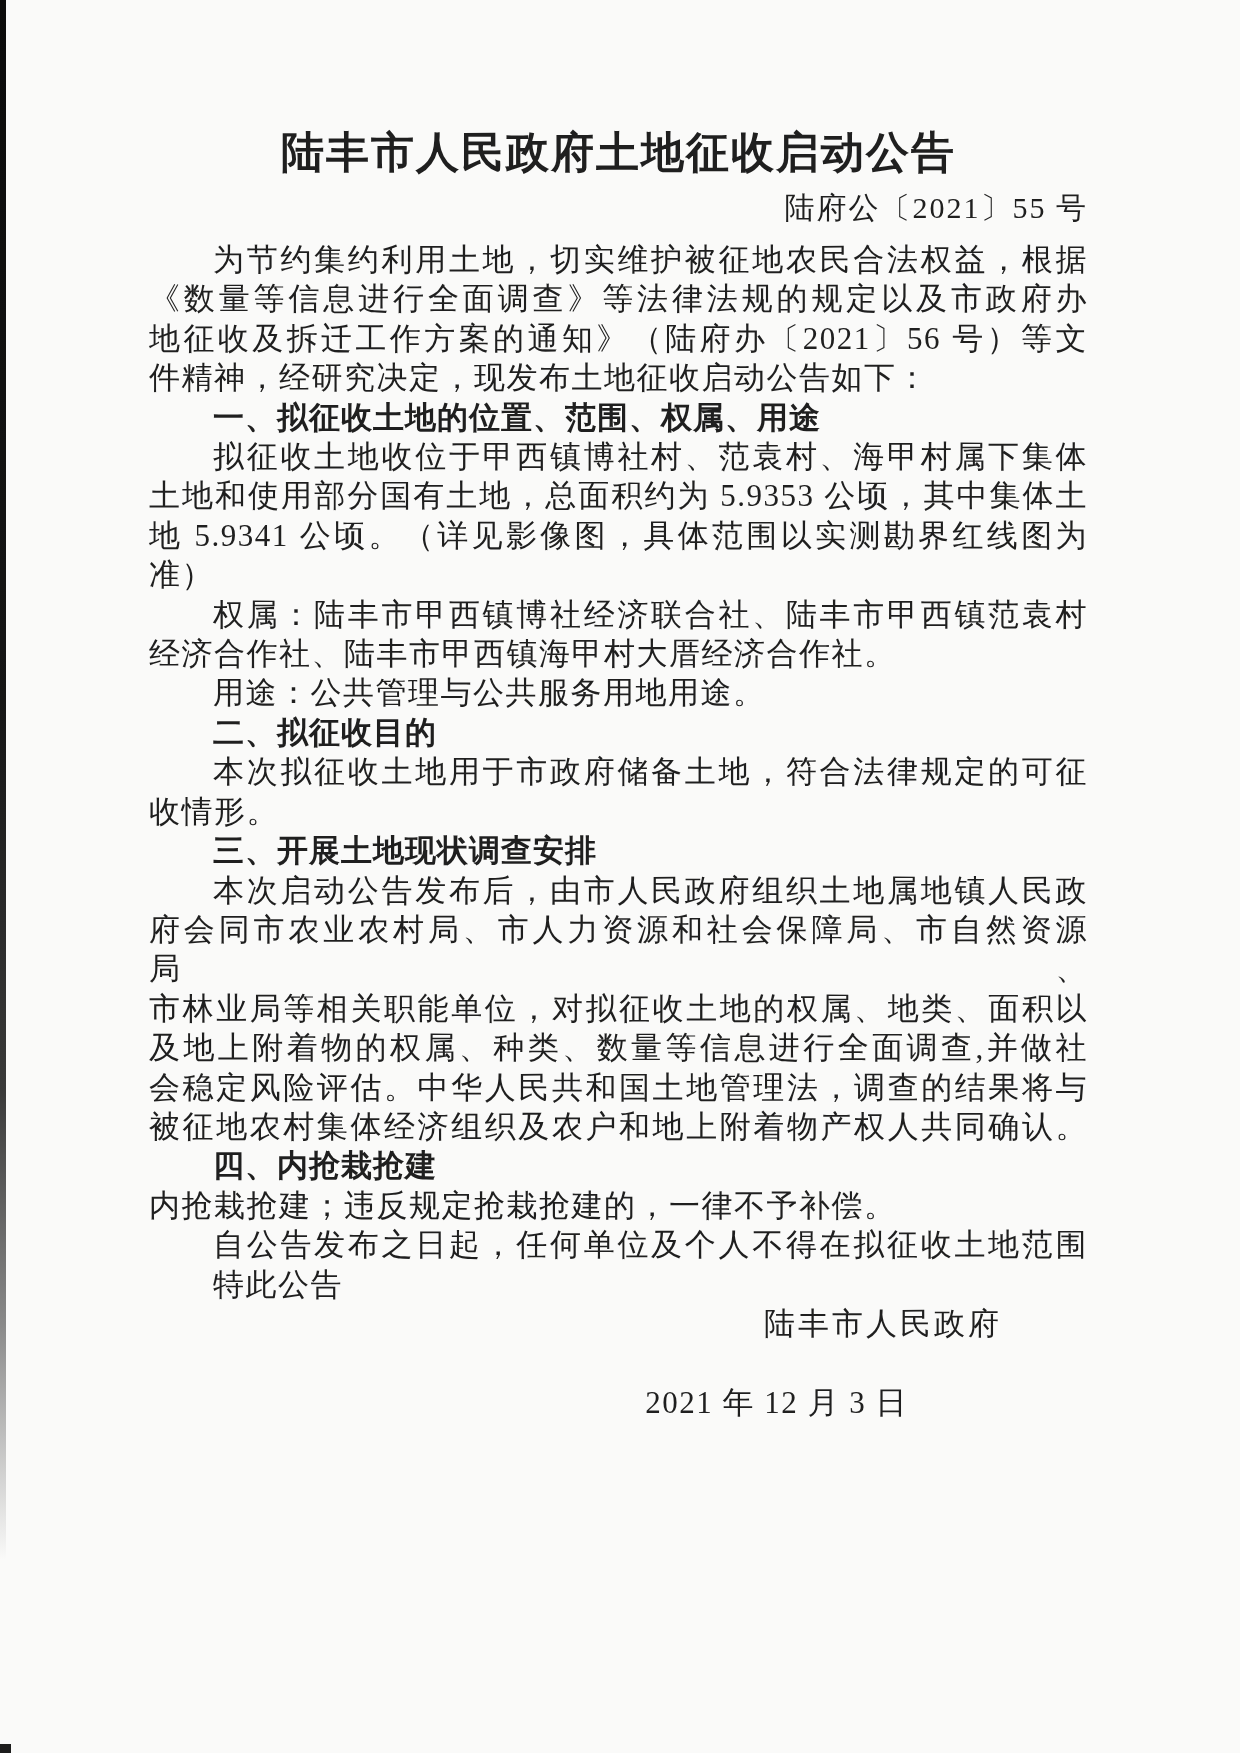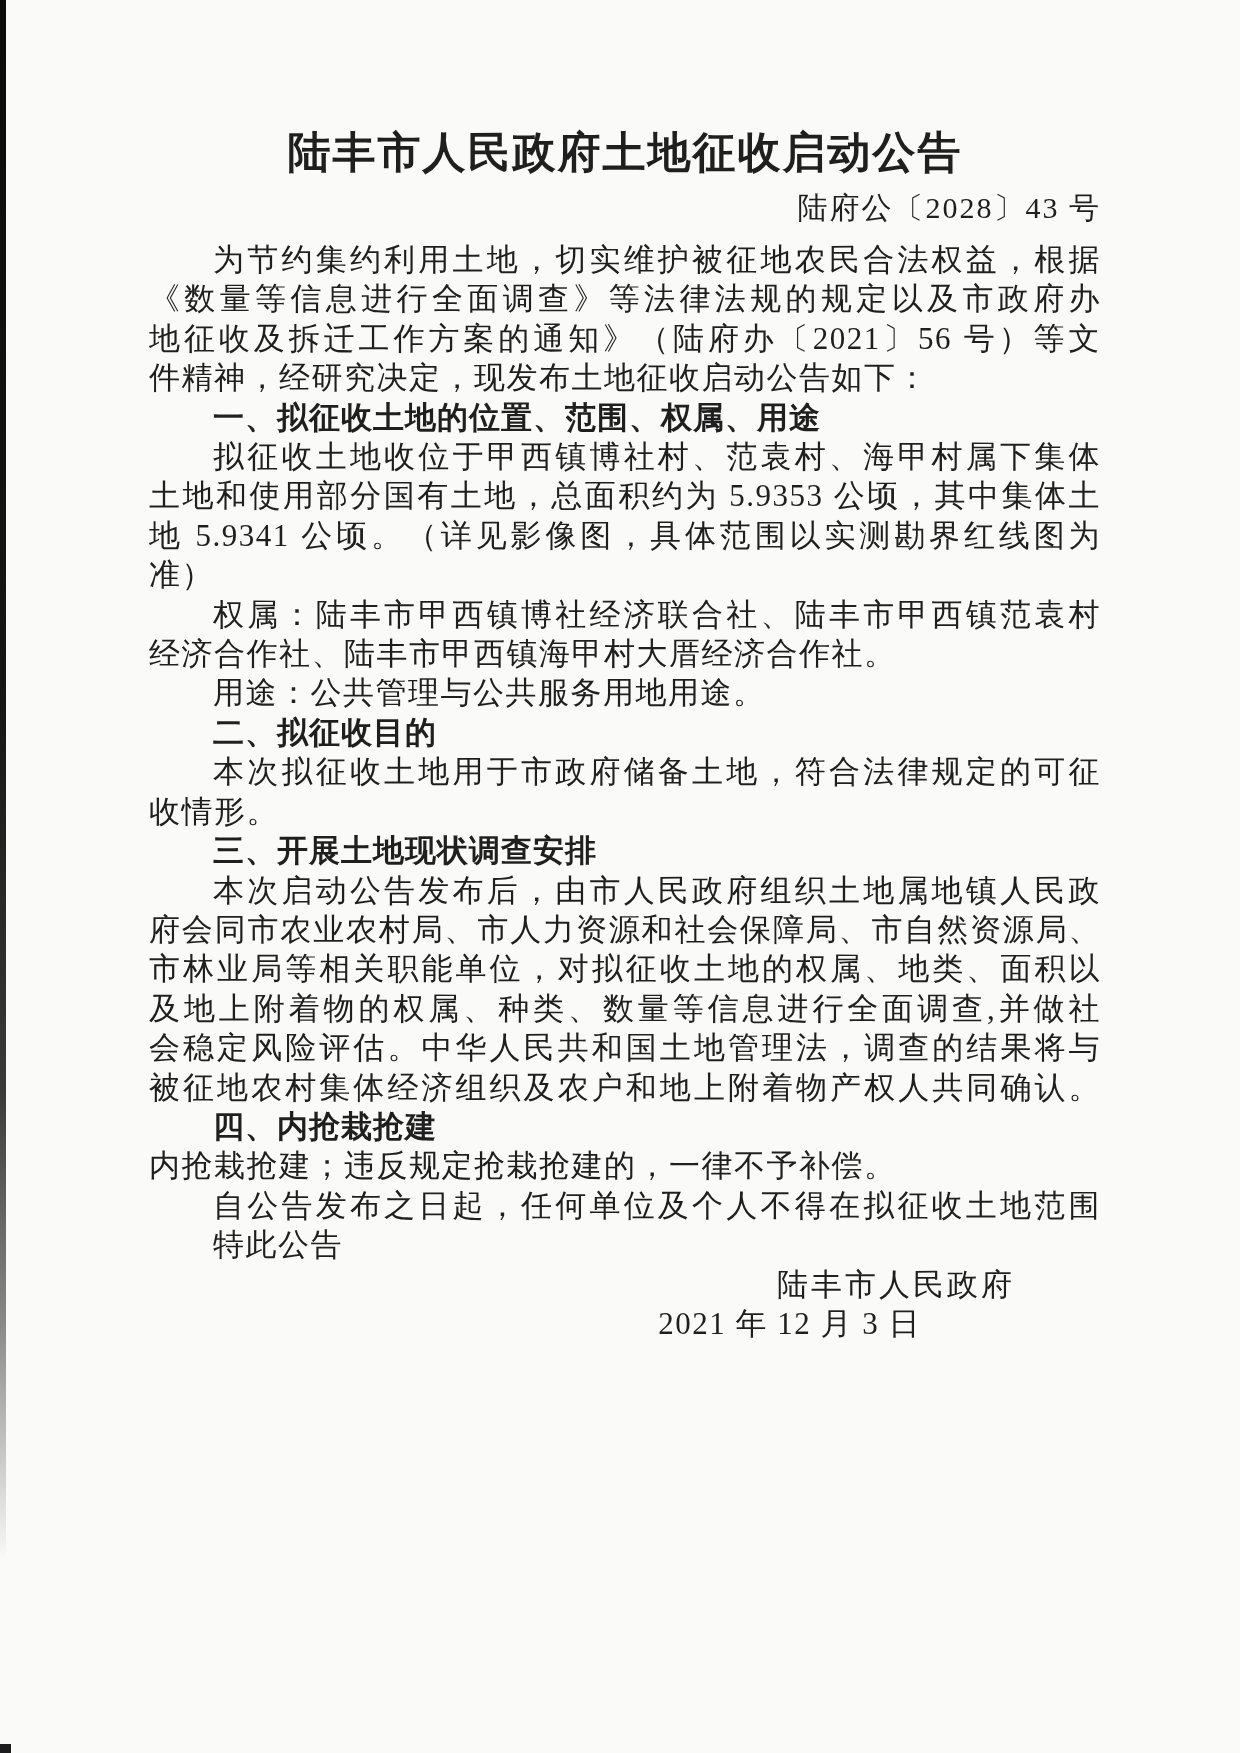--- a/index.html
+++ b/index.html
@@ -21,21 +21,21 @@
   }
   .corner-mark {
     position: absolute;
     left: 0; top: 1744px;
     width: 11px; height: 9px;
     background: #1d1d1d;
   }
   .content {
     position: absolute;
     left: 149px;
-    right: 139px;
+    right: 152px;
     top: 0;
   }
   .title {
     font-family: "Liberation Sans", "DejaVu Sans", sans-serif;
     font-weight: 700;
     font-size: 43px;
     line-height: 52px;
     letter-spacing: 2px;
     text-align: center;
     margin-top: 126px;
@@ -71,32 +71,33 @@
     letter-spacing: 3px;
     text-align: right;
     padding-right: 86px;
   }
   .date {
     font-size: 31px;
     line-height: 39.4px;
     letter-spacing: 1.5px;
     text-align: right;
     padding-right: 180px;
+    margin-top: 40px;
   }
 </style>
 </head>
 <body>
 
 <div class="page">
   <div class="scan-edge"></div>
   <div class="corner-mark"></div>
 
   <div class="content">
     <div class="title">陆丰市人民政府土地征收启动公告</div>
-    <div class="docnum">陆府公〔2028〕43 号</div>
+    <div class="docnum">陆府公〔2021〕55 号</div>
 
     <div class="line indent justify">为节约集约利用土地，切实维护被征地农民合法权益，根据</div>
     <div class="line justify">《数量等信息进行全面调查》等法律法规的规定以及市政府办</div>
     <div class="line justify">地征收及拆迁工作方案的通知》（陆府办〔2021〕56 号）等文</div>
     <div class="line">件精神，经研究决定，现发布土地征收启动公告如下：</div>
 
     <div class="line heading indent">一、拟征收土地的位置、范围、权属、用途</div>
     <div class="line indent justify">拟征收土地收位于甲西镇博社村、范袁村、海甲村属下集体</div>
     <div class="line justify">土地和使用部分国有土地，总面积约为 5.9353 公顷，其中集体土</div>
     <div class="line justify">地 5.9341 公顷。（详见影像图，具体范围以实测勘界红线图为</div>

